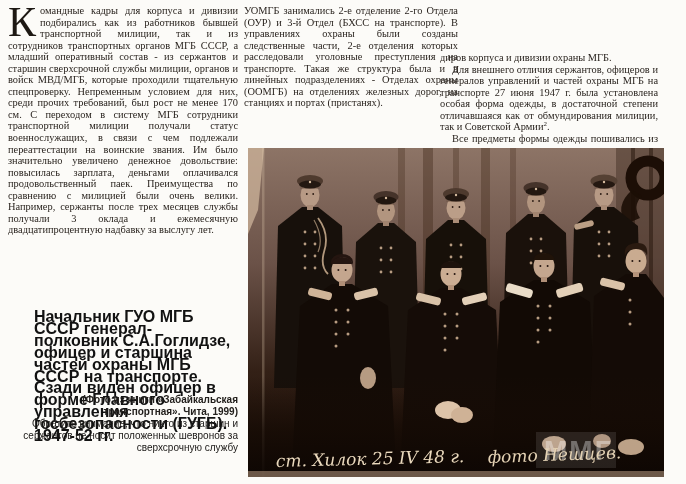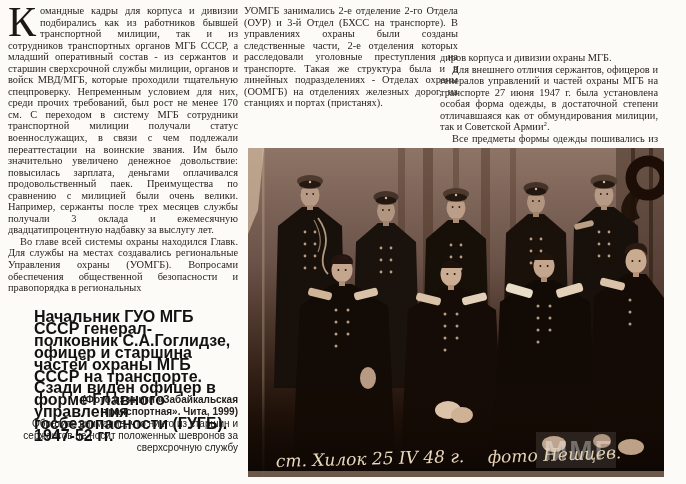--- a/index.html
+++ b/index.html
@@ -66,21 +66,20 @@
     font-weight:bold;
   }
 </style>
 </head>
 <body>
 
 <div class="page">
 
   <div class="col col1">
     <p class="body-p"><span class="dropcap">К</span><span>омандные кадры для корпуса и дивизии подбирались как из работников бывшей транспортной милиции, так и из сотрудников транспортных органов МГБ СССР, а младший оперативный состав - из сержантов и старшин сверхсрочной службы милиции, органов и войск МВД/МГБ, которые проходили тщательную спецпроверку. Непременным условием для них, среди прочих требований, был рост не менее 170 см. С переходом в систему МГБ сотрудники транспортной милиции получали статус военнослужащих, в связи с чем подлежали переаттестации на воинские звания. Им было значительно увеличено денежное довольствие: повысилась зарплата, деньгами оплачивался продовольственный паек. Преимущества по сравнению с милицией были очень велики. Например, сержанты после трех месяцев службы получали 3 оклада и ежемесячную двадцатипроцентную надбавку за выслугу лет.</span></p>
-    <p class="body-p indent">Во главе всей системы охраны находился Главк. Для службы на местах создавались региональные Управления охраны (УОМГБ). Вопросами обеспечения общественной безопасности и правопорядка в региональных</p>
   </div>
 
   <div class="col col2">
     <p class="body-p">УОМГБ занимались 2-е отделение 2-го Отдела (ОУР) и 3-й Отдел (БХСС на транспорте). В управлениях охраны были созданы следственные части, 2-е отделения которых расследовали уголовные преступления на транспорте. Такая же структура была и в линейных подразделениях - Отделах охраны (ООМГБ) на отделениях железных дорог, на станциях и портах (пристанях).</p>
   </div>
 
   <div class="col col3">
     <p class="body-p">диров корпуса и дивизии охраны МГБ.</p>
     <p class="body-p indent"><span>Для внешнего отличия сержантов, офицеров и генералов управлений и частей охраны МГБ на транспорте 27 июня 1947 г. была установлена особая форма одежды, в достаточной степени отличавшаяся как от обмундирования милиции, так и Советской Армии</span><sup class="fn">2</sup><span>.</span></p>
     <p class="body-p indent">Все предметы формы одежды пошивались из материала черного цвета: для генералов - из чистошерстяной ткани, для офицеров - из сукна (арт. 1040) или габардина, для сержантов - из сукна.</p>

